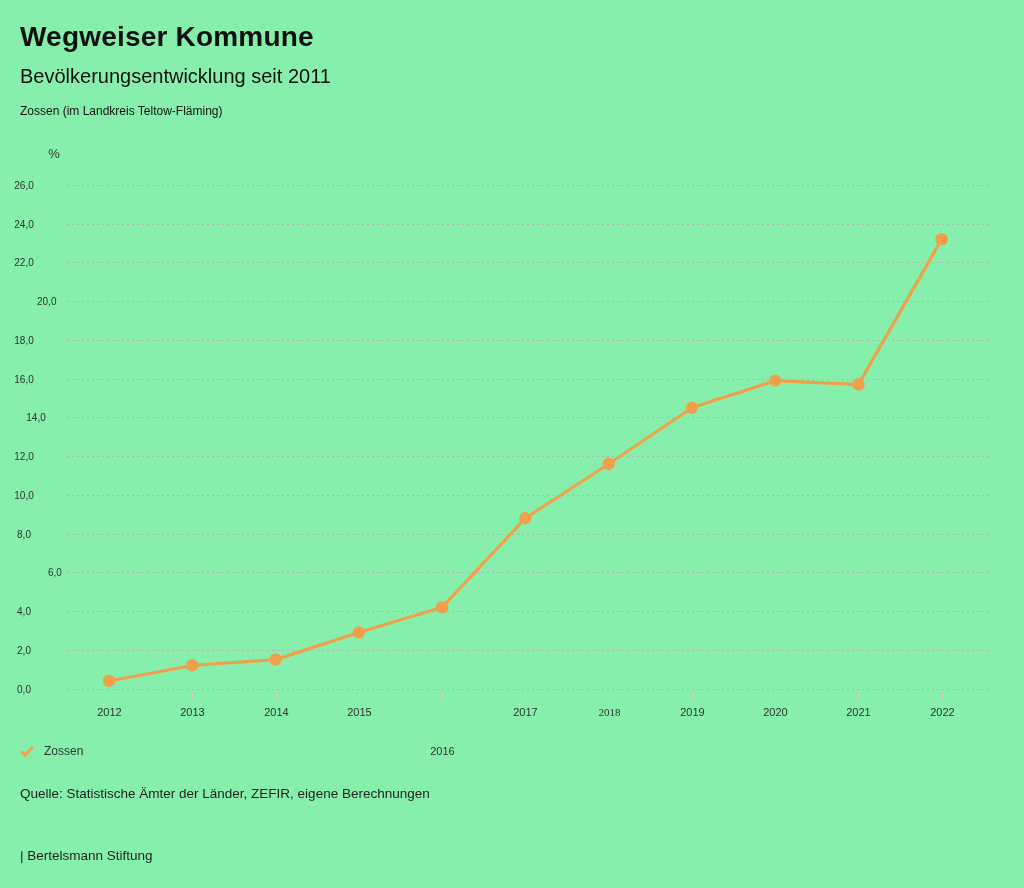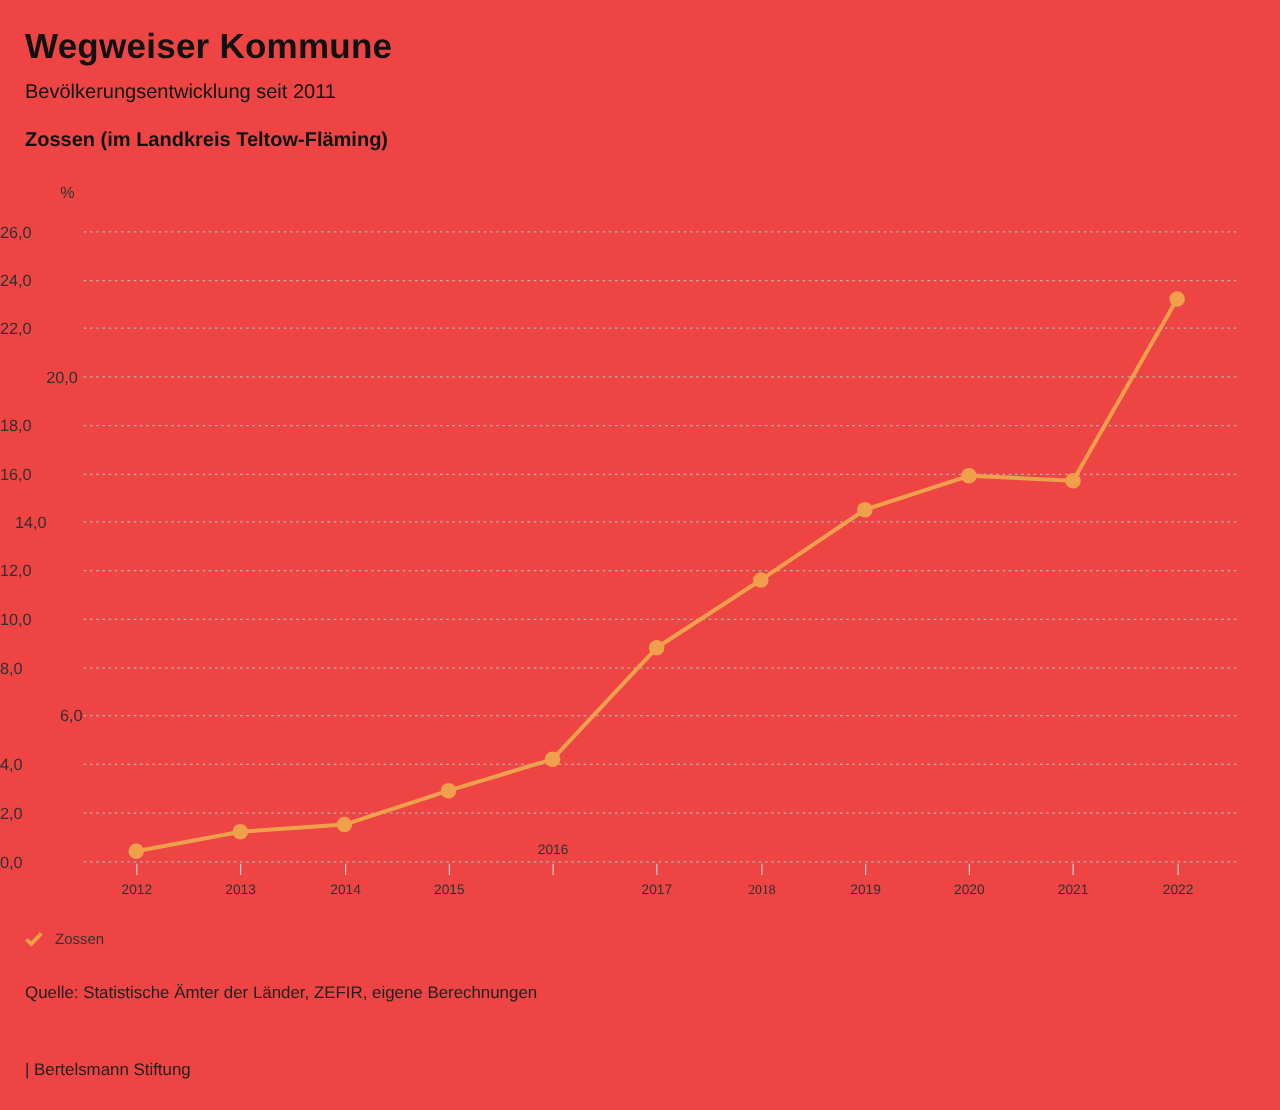--- a/index.html
+++ b/index.html
@@ -5,57 +5,57 @@
   * { margin: 0; padding: 0; box-sizing: border-box; }
   html, body { background: #ffffff; }
   body {
     font-family: "Liberation Sans", "DejaVu Sans", sans-serif;
     color: #1a1a1a;
   }
   #page {
     position: relative;
     width: 1024px;
     height: 888px;
-    background: #ef4444;
+    background: #86efac;
     overflow: hidden;
   }
   .abs { position: absolute; }
 
   .title {
     left: 20px; top: 21px;
     font-size: 28px;
     font-weight: 700;
     letter-spacing: 0.2px;
     color: #111111;
   }
   .subtitle {
     left: 20px; top: 65px;
-    font-size: 16px;
+    font-size: 20px;
     font-weight: 400;
     color: #111111;
   }
   .region {
     left: 20px; top: 104px;
-    font-size: 16px;
-    font-weight: 700;
+    font-size: 12px;
+    font-weight: 400;
     color: #111111;
   }
   .unit-label {
     left: 40px; top: 146px;
     width: 28px;
     text-align: center;
     font-size: 13px;
     color: #333333;
   }
   .ytick {
     position: absolute;
     left: 0;
     width: 48px;
-    text-align: left;
-    font-size: 13px;
+    text-align: center;
+    font-size: 10px;
     line-height: 18px;
     color: #303030;
   }
   .xtick {
     position: absolute;
     width: 70px;
     text-align: center;
     font-size: 11px;
     line-height: 16px;
     color: #303030;
@@ -159,21 +159,21 @@
       <div class="ytick" style="top: 292.5px; padding-left: 37px;">20,0</div>
       <div class="ytick" style="top: 253.5px;">22,0</div>
       <div class="ytick" style="top: 215.5px;">24,0</div>
       <div class="ytick" style="top: 176.5px;">26,0</div>
     </div>
   <div id="xlabels">
       <div class="xtick" style="left: 74.5px; top: 704px;">2012</div>
       <div class="xtick" style="left: 157.5px; top: 704px;">2013</div>
       <div class="xtick" style="left: 241.5px; top: 704px;">2014</div>
       <div class="xtick" style="left: 324.5px; top: 704px;">2015</div>
-      <div class="xtick" style="left: 407.5px; top: 672px;">2016</div>
+      <div class="xtick" style="left: 407.5px; top: 743px;">2016</div>
       <div class="xtick" style="left: 490.5px; top: 704px;">2017</div>
       <div class="xtick" style="left: 574.5px; top: 704px; font-family: Liberation Serif, serif;">2018</div>
       <div class="xtick" style="left: 657.5px; top: 704px;">2019</div>
       <div class="xtick" style="left: 740.5px; top: 704px;">2020</div>
       <div class="xtick" style="left: 823.5px; top: 704px;">2021</div>
       <div class="xtick" style="left: 907.5px; top: 704px;">2022</div>
     </div>
 
   <div class="abs legend">
     <span class="check-icon"></span>

